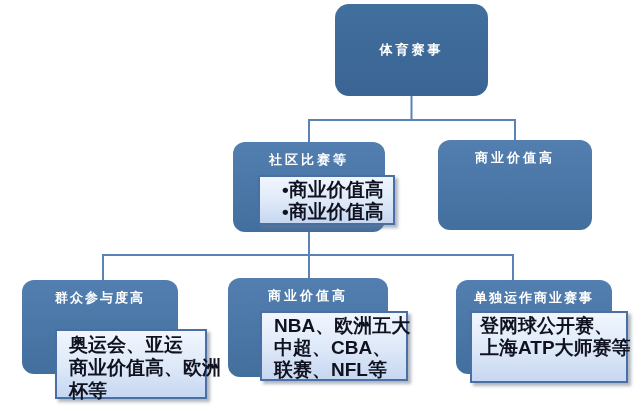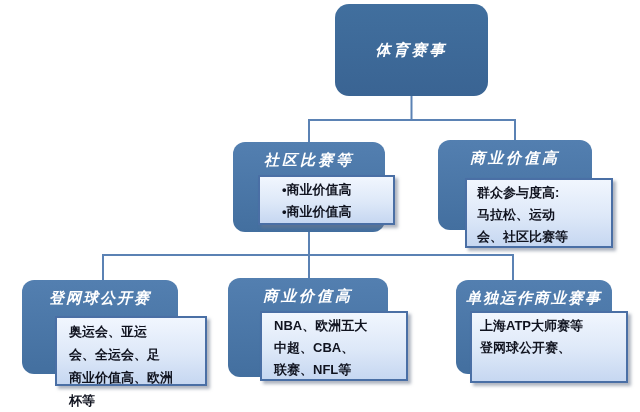--- a/index.html
+++ b/index.html
@@ -20,24 +20,23 @@
     left: 0; top: 0;
     width: 640px; height: 412px;
     z-index: 1;
   }
   .node {
     position: absolute;
     z-index: 2;
     box-sizing: border-box;
     color: #ffffff;
     font-weight: bold;
-    font-size: 15px;
+    font-size: 13px;
     letter-spacing: 3px;
     text-align: center;
-    font-style: italic;
   }
   .node-dark {
     background: linear-gradient(180deg, #416f9e 0%, #3a6493 100%);
     border-radius: 14px;
   }
   .node-mid {
     background: linear-gradient(180deg, #537fb0 0%, #436f9f 100%);
     border-radius: 12px;
   }
   .node-root {
@@ -51,29 +50,29 @@
   .node-l3c { left: 436px; top: 280px; width: 156px; height: 94px; padding-top: 9px; letter-spacing: 2px; margin-left: 20px; }
   .detail {
     position: absolute;
     z-index: 3;
     box-sizing: border-box;
     background: linear-gradient(180deg, #f1f6fe 0%, #dde8f8 55%, #c6d7f1 100%);
     border: 2px solid #4a6fa5;
     box-shadow: 3px 3px 3px rgba(110,120,140,0.55);
     color: #10131f;
     font-weight: bold;
-    font-size: 13px;
+    font-size: 19px;
     line-height: 22px;
     overflow: visible;
     padding-top: 2px;
   }
   .detail .dline { white-space: nowrap; }
   .detail-l2a { left: 258px; top: 175px; width: 137px; height: 50px; padding-left: 22px; line-height: 22px; }
   .detail-l2b { left: 465px; top: 178px; width: 148px; height: 70px; padding-left: 10px; }
-  .detail-l3a { left: 55px;  top: 316px; width: 152px; height: 70px; padding-left: 12px; line-height: 23px; }
+  .detail-l3a { left: 55px;  top: 329px; width: 152px; height: 70px; padding-left: 12px; line-height: 23px; }
   .detail-l3b { left: 260px; top: 311px; width: 148px; height: 70px; padding-left: 12px; }
   .detail-l3c { left: 470px; top: 311px; width: 158px; height: 72px; padding-left: 8px;  }
 </style>
 </head>
 <body>
 
 <div class="canvas">
 
   <svg class="connectors" viewBox="0 0 640 412" xmlns="http://www.w3.org/2000/svg">
     <g stroke="#5b82b4" stroke-width="2" fill="none">
@@ -97,46 +96,40 @@
     <span>社区比赛等</span>
   </div>
   <div class="detail detail-l2a">
     <div class="dline">•商业价值高</div>
     <div class="dline">•商业价值高</div>
   </div>
 
   <div class="node node-mid node-l2b">
     <span>商业价值高</span>
   </div>
-  <div class="detail detail-l2b">
-    <div class="dline">群众参与度高:</div>
-    <div class="dline">马拉松、运动</div>
-    <div class="dline">会、社区比赛等</div>
-  </div>
 
   <div class="node node-mid node-l3a">
-    <span>登网球公开赛</span>
+    <span>群众参与度高</span>
   </div>
   <div class="detail detail-l3a">
     <div class="dline">奥运会、亚运</div>
-    <div class="dline">会、全运会、足</div>
     <div class="dline">商业价值高、欧洲</div>
     <div class="dline">杯等</div>
   </div>
 
   <div class="node node-mid node-l3b">
     <span>商业价值高</span>
   </div>
   <div class="detail detail-l3b">
     <div class="dline">NBA、欧洲五大</div>
     <div class="dline">中超、CBA、</div>
     <div class="dline">联赛、NFL等</div>
   </div>
 
   <div class="node node-mid node-l3c">
     <span>单独运作商业赛事</span>
   </div>
   <div class="detail detail-l3c">
+    <div class="dline">登网球公开赛、</div>
     <div class="dline">上海ATP大师赛等</div>
-    <div class="dline">登网球公开赛、</div>
   </div>
 
 </div>
 
 </body></html>

